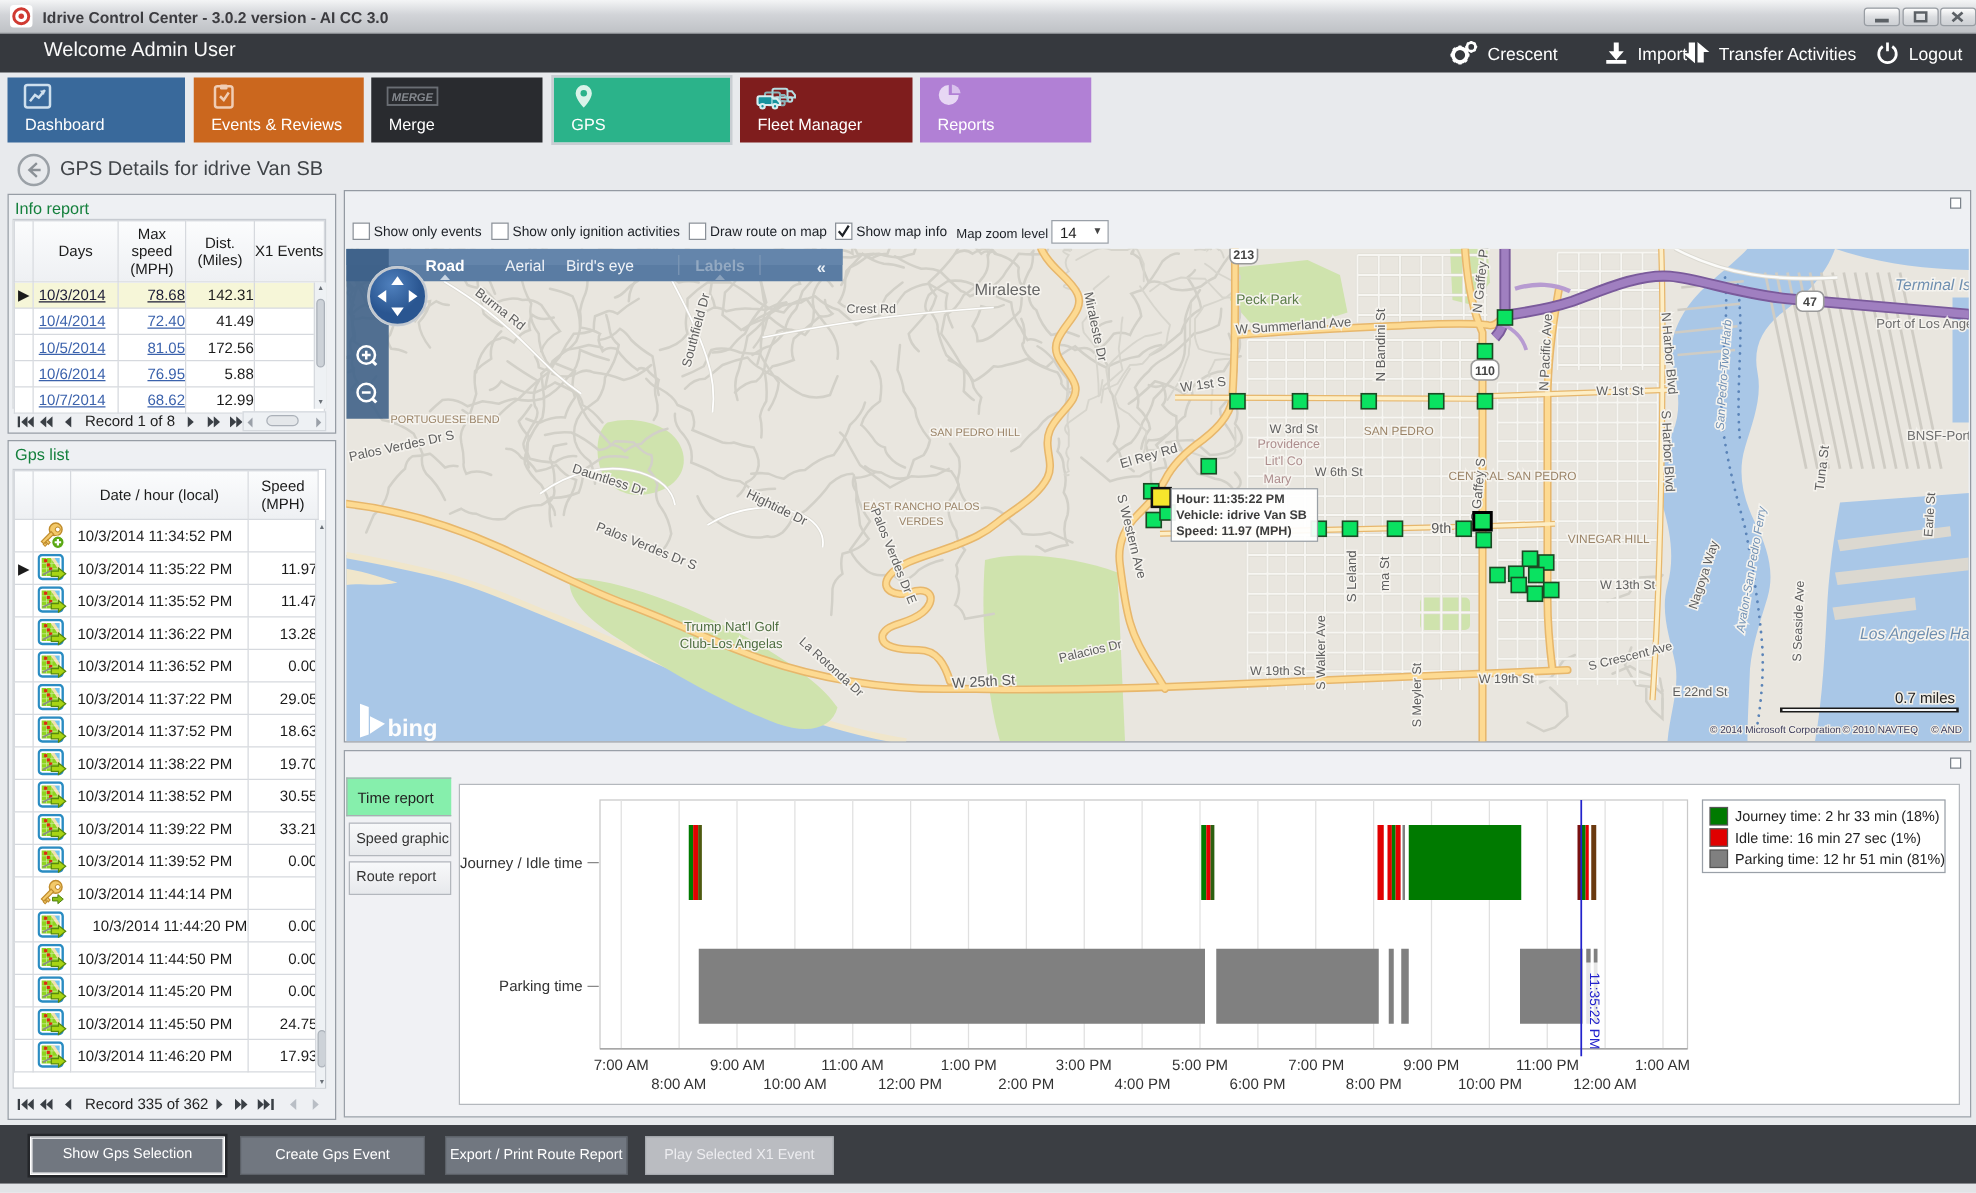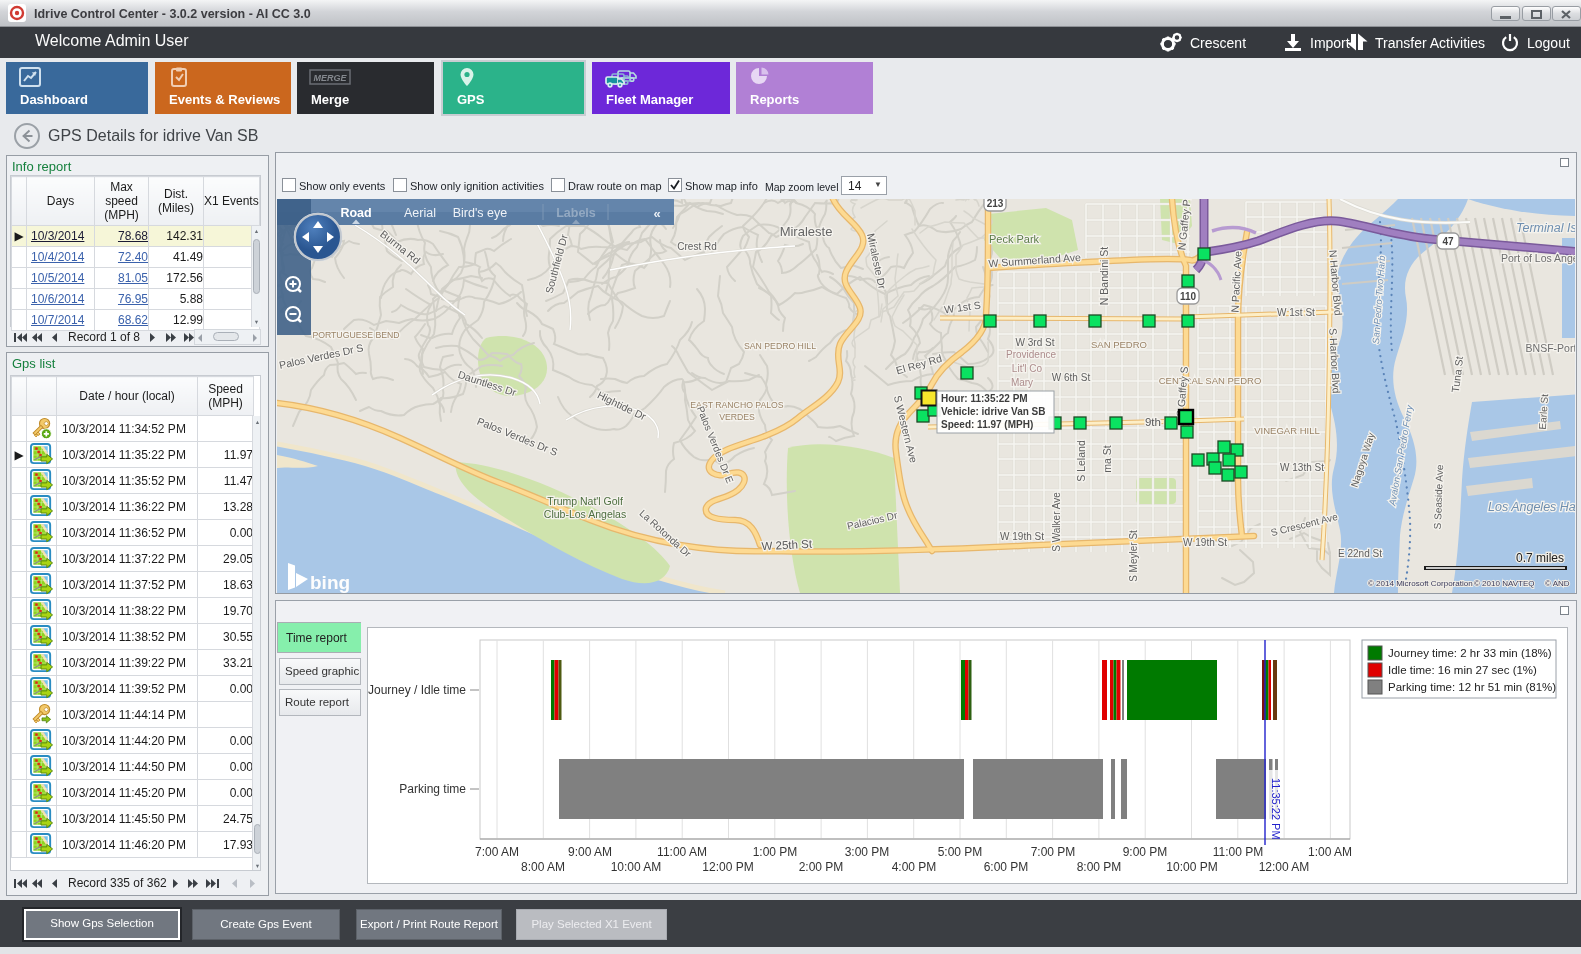--- a/index.html
+++ b/index.html
@@ -4,21 +4,21 @@
 html,body{width:1581px;height:954px;overflow:hidden;font-family:"Liberation Sans",sans-serif;background:#e8eaed;position:relative}
 .abs{position:absolute}
 .titlebar{left:0;top:0;width:1581px;height:27px;background:linear-gradient(#f4f5f6,#d2d4d8 45%,#bfc2c6);border-bottom:1px solid #8e9196}
 .ticon{left:8px;top:4px;width:18px;height:18px;background:#fff;border-radius:3px}
 .ttext{left:34px;top:7px;font-size:12.5px;font-weight:bold;color:#3c3c40}
 .wbtn{top:6px;width:29px;height:15px;border:1px solid #989da3;border-radius:3px;background:linear-gradient(#fefefe,#dcdee1 50%,#cdd0d4);text-align:center}
 .welcome{left:0;top:27px;width:1581px;height:31px;background:#36393e;color:#fff}
 .wtext{left:35px;top:32px;font-size:16px;color:#fafafa}
 .actitem{top:32px;height:22px;color:#fff;font-size:14px}
 .tab{top:62px;height:52px;color:#fff}
-.tabname{position:absolute;left:14px;bottom:7px;font-size:13px;font-weight:bold}
+.tabname{position:absolute;left:14px;bottom:7px;font-size:13px;font-weight:normal}
 .backbtn{left:14px;top:123px;width:26px;height:26px;border:2px solid #9ba1a7;border-radius:50%}
 .hdrtitle{left:48px;top:127px;font-size:16px;color:#404448}
 .panel{background:#eef0f3;border:1px solid #979da5}
 .ptitle{position:absolute;left:5px;top:3px;font-size:13px;color:#15803d}
 table{border-collapse:collapse}
 .grid{position:absolute;background:#fff}
 .grid td,.grid th{border:1px solid #d6d9de;font-size:12px;color:#1b1b1b;padding:0;overflow:hidden;white-space:nowrap}
 .grid th{font-weight:normal;background:linear-gradient(#fbfcfd,#eef0f3);text-align:center}
 .link{color:#3b62ac;text-decoration:underline}
 .num{text-align:right;padding-right:4px}
@@ -120,21 +120,21 @@
       </svg></div>
     <div class="tabname">Merge</div>
   </div>
 <div class="abs tab" style="left:443px;width:141px;background:#2bb38a;outline:2px solid #c8cdd2;outline-offset:0px;">
     <div style="position:absolute;left:12px;top:4px"><svg width="24" height="22">
         <path d="M12,2 a6.5,6.5 0 0 1 6.5,6.5 c0,4.8 -6.5,11.5 -6.5,11.5 s-6.5,-6.7 -6.5,-11.5 A6.5,6.5 0 0 1 12,2 z" fill="#d9f3e9"></path>
         <circle cx="12" cy="8.5" r="2.6" fill="#2bb38a"></circle>
       </svg></div>
     <div class="tabname">GPS</div>
   </div>
-<div class="abs tab" style="left:592px;width:138px;background:#6d28d9;">
+<div class="abs tab" style="left:592px;width:138px;background:#7f1d1d;">
     <div style="position:absolute;left:12px;top:4px"><svg width="36" height="22">
         <g fill="none" stroke="#b6dde1" stroke-width="1.6">
           <rect x="14" y="5" width="12" height="7" rx="1.5"></rect>
           <path d="M26,7 h3.5 l2.5,3 v2 h-6"></path>
           <circle cx="18" cy="13.5" r="1.8"></circle>
           <circle cx="28" cy="13.5" r="1.8"></circle>
         </g>
         <g fill="none" stroke="#8ecdd3" stroke-width="1.6" opacity="0.85">
           <rect x="8" y="8" width="12" height="7" rx="1.5"></rect>
           <path d="M20,10 h3.5 l2.5,3 v2 h-6"></path>
@@ -607,21 +607,21 @@
                 <g fill="#dd2a10">
                   <rect x="5.5" y="4.5" width="2.6" height="2.6"></rect>
                   <rect x="7.7" y="8" width="2.6" height="2.6"></rect>
                   <rect x="9.7" y="11.4" width="2.6" height="2.6"></rect>
                 </g>
                 <path d="M4.5,17.5 L12,13.5" stroke="#8a8a8a" stroke-width="1.2" fill="none"></path>
               </g>
               <polygon points="11.5,14.5 17.5,14.5 17.5,11.8 23.5,16.6 17.5,21.5 17.5,18.8 11.5,18.8" fill="#a8d413" stroke="#57880c" stroke-width="1"></polygon>
             </svg>
           </td>
-          <td style="padding-left:5px">10/3/2014 11:44:20 PM</td>
+          <td style="padding-left:17px">10/3/2014 11:44:20 PM</td>
           <td class="num">0.00</td>
         </tr>
         <tr style="height:26px">
           <td class="mark"></td>
           <td style="text-align:center;vertical-align:middle;padding-top:1px">
             <svg width="24" height="24" viewBox="0 0 25 25">
               <rect x="1" y="1" width="20" height="20" rx="3" fill="#fff" stroke="#2a8cc2" stroke-width="2"></rect>
               <g>
                 <polygon points="3.5,3.5 12.5,3.5 18.5,13 18.5,18.5 3.5,18.5" fill="#8ed41f"></polygon>
                 <polygon points="12.5,3.5 18.5,3.5 18.5,13" fill="#74c5ef"></polygon>

